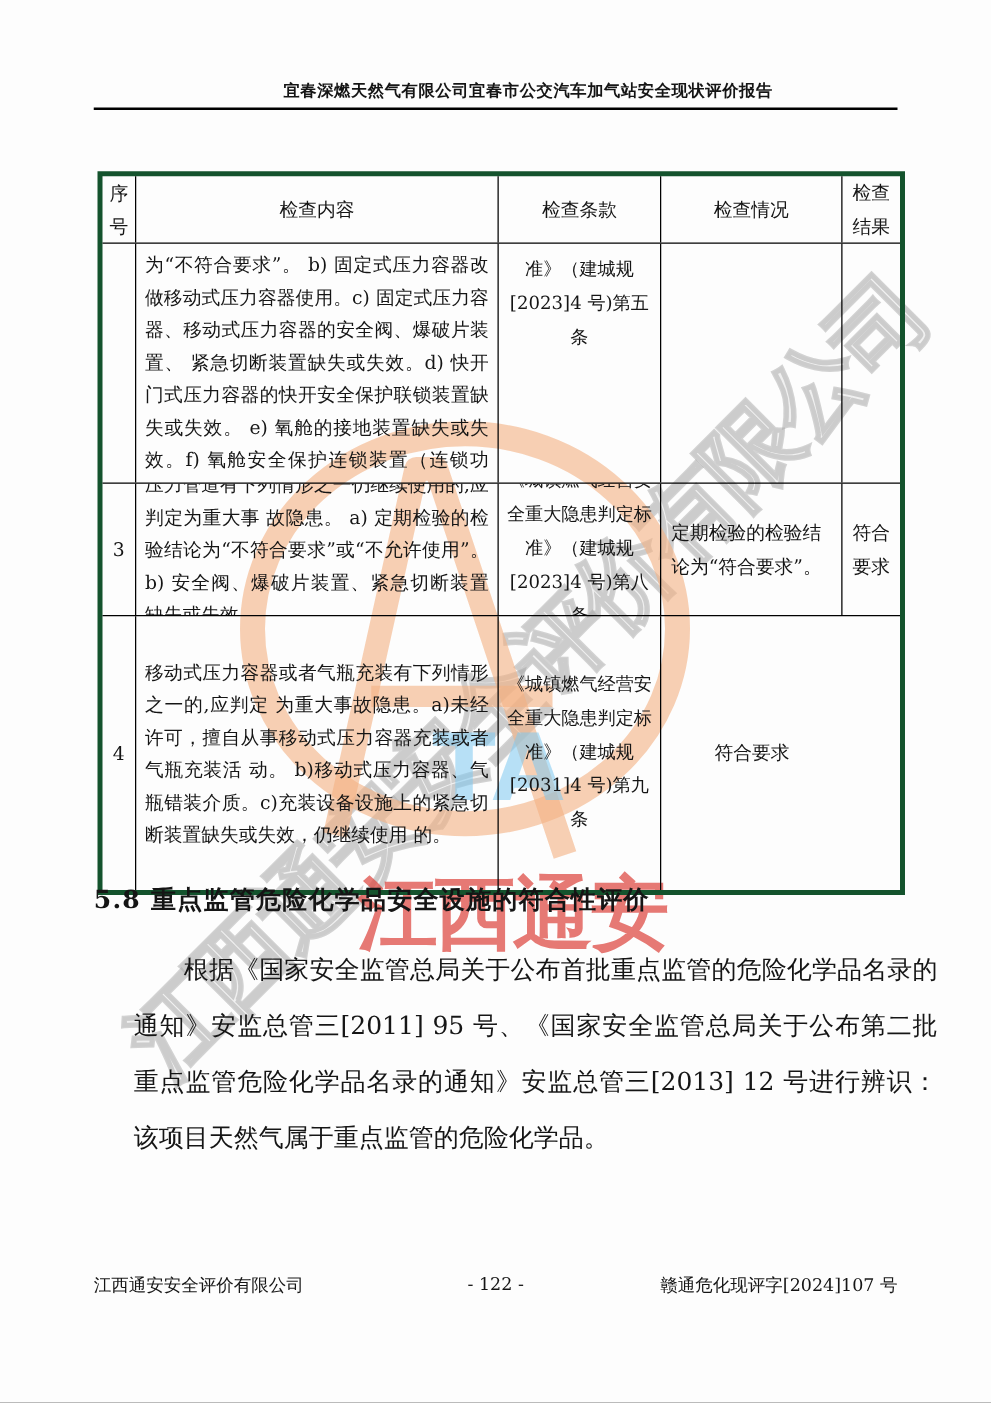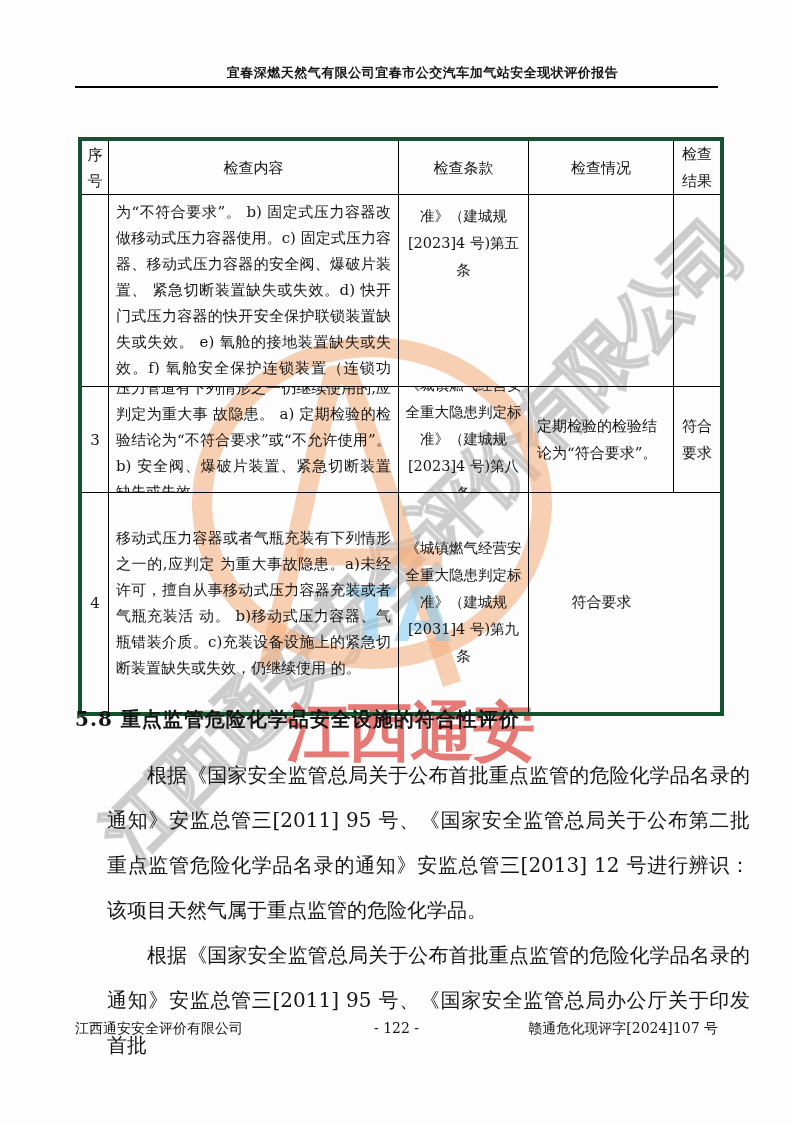--- a/index.html
+++ b/index.html
@@ -119,21 +119,20 @@
       <div class="tcell h219 c-content">移动式压力容器或者气瓶充装有下列情形之一的,应判定 为重大事故隐患。a)未经许可，擅自从事移动式压力容器充装或者气瓶充装活 动。 b)移动式压力容器、气瓶错装介质。c)充装设备设施上的紧急切断装置缺失或失效，仍继续使用 的。</div>
       <div class="tcell h219 c-clause">《城镇燃气经营安全重大隐患判定标准》（建城规[2031]4 号)第九条</div>
       <div class="tcell h219 c-res">符合要求</div>
     </div>
 
   </div>
 
   <div class="h58">5.8 重点监管危险化学品安全设施的符合性评价</div>
   <div class="paras">
     <p>根据《国家安全监管总局关于公布首批重点监管的危险化学品名录的通知》安监总管三[2011] 95 号、《国家安全监管总局关于公布第二批重点监管危险化学品名录的通知》安监总管三[2013] 12 号进行辨识：该项目天然气属于重点监管的危险化学品。</p>
-    <p>根据《国家安全监管总局关于公布首批重点监管的危险化学品名录的通知》安监总管三[2011] 95 号、《国家安全监管总局办公厅关于印发首批</p>
   </div>
 
   <div class="footer">
     <span class="f-center">- 122 -</span>
     <span class="f-left">江西通安安全评价有限公司</span>
     <span class="f-right">赣通危化现评字[2024]107 号</span>
   </div>
 
 </div>
 

